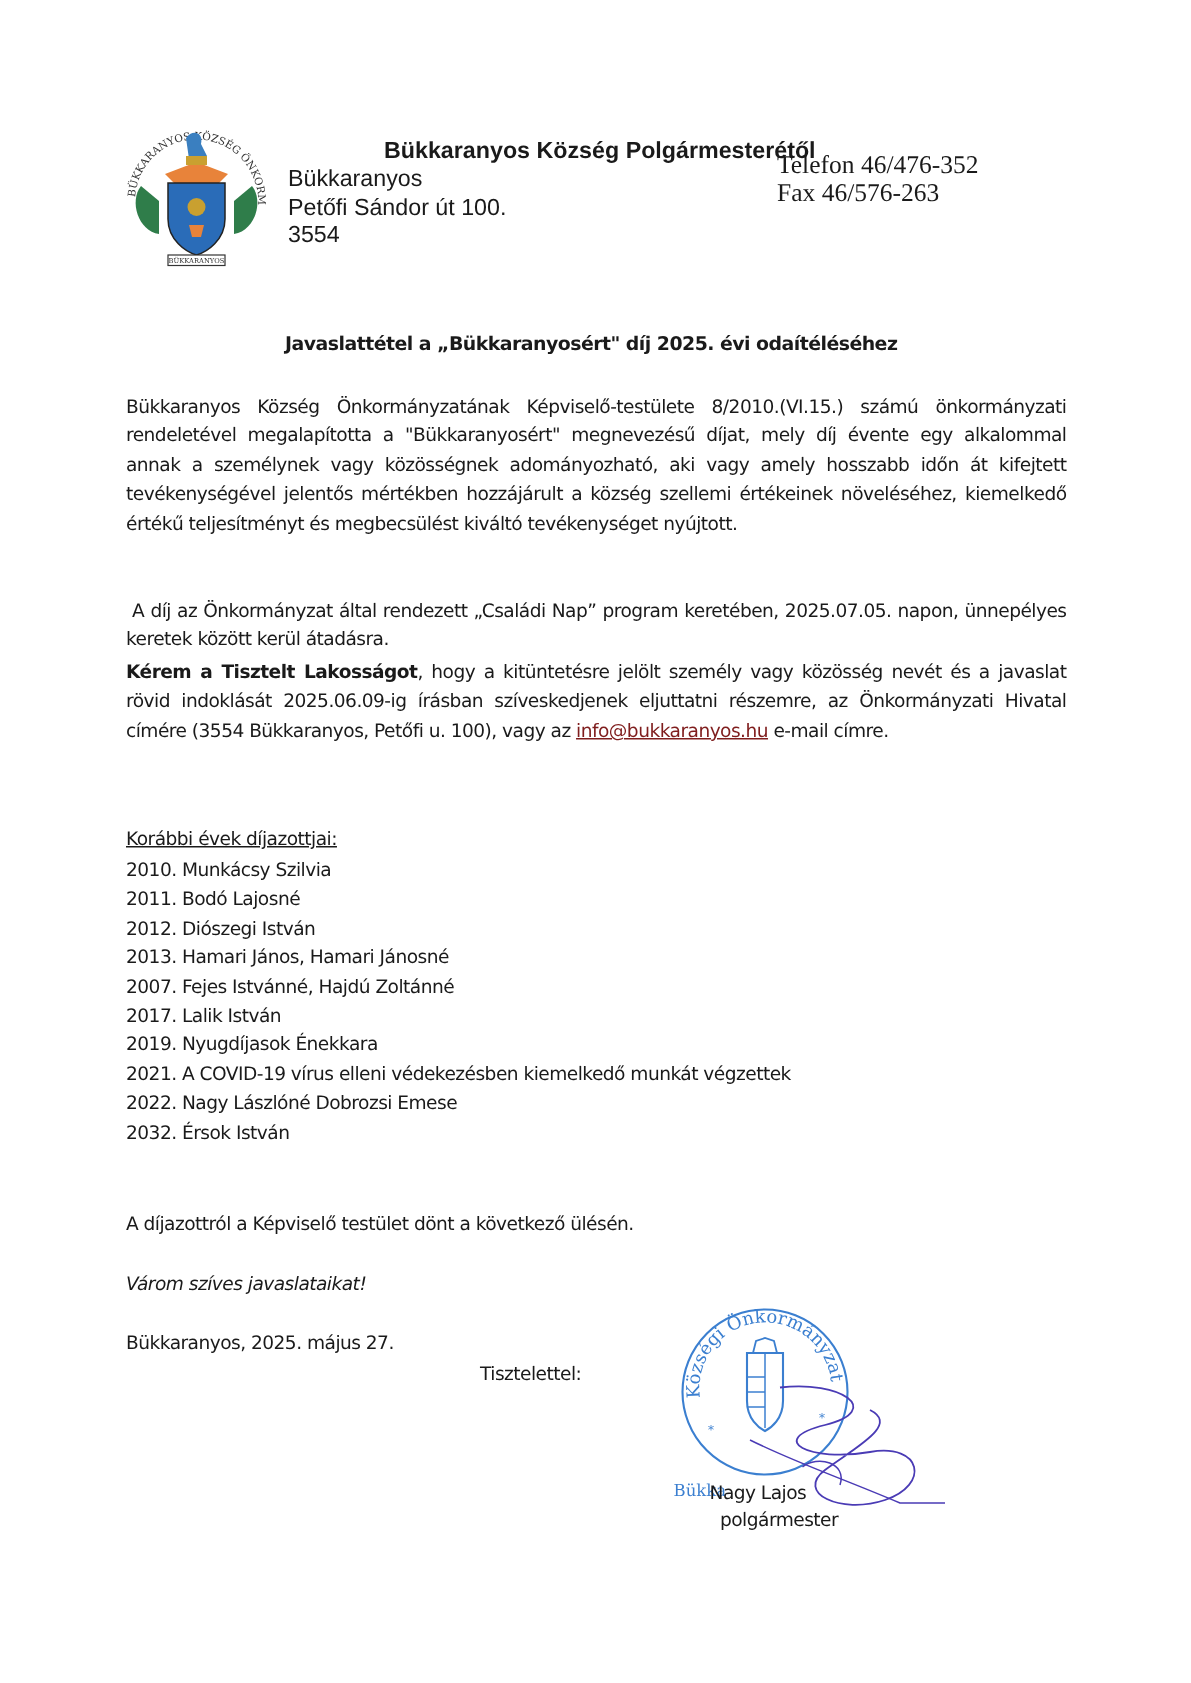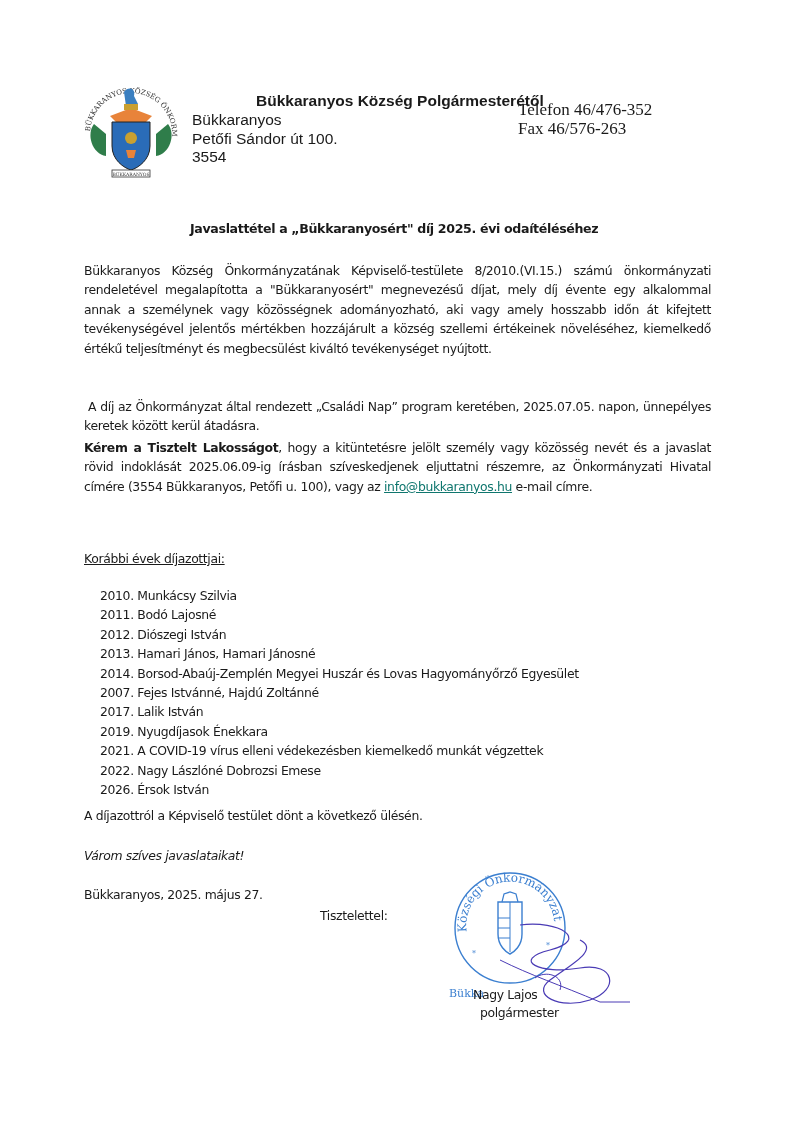--- a/index.html
+++ b/index.html
@@ -8,23 +8,23 @@
   .crest { position: absolute; left: 76px; top: 74px; width: 110px; height: 110px; }
   .hdr-title { position: absolute; left: 256px; top: 92px; font-family: "Liberation Sans", sans-serif; font-weight: bold; font-size: 15.5px; }
   .hdr-left { position: absolute; left: 192px; top: 111px; font-family: "Liberation Sans", sans-serif; font-size: 15.5px; line-height: 18.5px; }
   .hdr-right { position: absolute; left: 518px; top: 101px; font-family: Liberation Serif, serif; font-size: 17px; line-height: 18.5px; }
   .body-font { font-family: "DejaVu Sans", sans-serif; font-size: 12.4px; letter-spacing: -0.35px; }
   .subject { position: absolute; left: 190px; top: 221px; font-weight: bold; font-size: 12.6px; }
   .para { position: absolute; left: 84px; width: 627px; line-height: 19.4px; text-align: justify; }
   .p1 { top: 261px; }
   .p2 { top: 369px; margin-top: 28px; }
   .p3 { top: 438px; }
-  .link { text-decoration: underline; color: #0f766e; }
+  .link { text-decoration: underline; color: #7f1d1d; }
   .list-title { position: absolute; left: 84px; top: 551px; text-decoration: underline; }
-  .list { position: absolute; left: 84px; top: 570px; margin: 16px; padding: 0; list-style: none; line-height: 19.4px; }
+  .list { position: absolute; left: 84px; top: 570px; margin: 0; padding: 0; list-style: none; line-height: 19.4px; }
   .closing1 { position: absolute; left: 84px; top: 808px; }
   .closing2 { position: absolute; left: 84px; top: 848px; font-style: italic; }
   .place-date { position: absolute; left: 84px; top: 887px; }
   .greeting { position: absolute; left: 320px; top: 908px; text-align: center; }
   .stamp { position: absolute; left: 450px; top: 868px; width: 120px; height: 120px; }
   .signature { position: absolute; left: 490px; top: 920px; width: 140px; height: 90px; }
   .signer-name { position: absolute; left: 473px; top: 987px; font-weight: normal; }
   .stamp-text { position: absolute; left: 449px; top: 987px; color: #3b7fd0; font-family: "DejaVu Serif", serif; font-size: 11px; }
   .signer-title { position: absolute; left: 480px; top: 1005px; }
 </style>
@@ -68,27 +68,26 @@
   <div class="para p1 body-font">Bükkaranyos Község Önkormányzatának Képviselő-testülete 8/2010.(VI.15.) számú önkormányzati rendeletével megalapította a "Bükkaranyosért" megnevezésű díjat, mely díj évente egy alkalommal annak a személynek vagy közösségnek adományozható, aki vagy amely hosszabb időn át kifejtett tevékenységével jelentős mértékben hozzájárult a község szellemi értékeinek növeléséhez, kiemelkedő értékű teljesítményt és megbecsülést kiváltó tevékenységet nyújtott.</div>
   <div class="para p2 body-font" style="white-space: pre-wrap;"><span> A díj az Önkormányzat által rendezett „Családi Nap” program keretében, 2025.07.05. napon, ünnepélyes keretek között kerül átadásra.</span></div>
   <div class="para p3 body-font"><b>Kérem a Tisztelt Lakosságot</b><span>, hogy a kitüntetésre jelölt személy vagy közösség nevét és a javaslat rövid indoklását 2025.06.09-ig írásban szíveskedjenek eljuttatni részemre, az Önkormányzati Hivatal címére (3554 Bükkaranyos, Petőfi u. 100), vagy az </span><a class="link">info@bukkaranyos.hu</a><span> e-mail címre.</span></div>
 
   <div class="list-title body-font">Korábbi évek díjazottjai:</div>
   <ul class="list body-font">
     <li>2010. Munkácsy Szilvia</li>
     <li>2011. Bodó Lajosné</li>
     <li>2012. Diószegi István</li>
     <li>2013. Hamari János, Hamari Jánosné</li>
-    <li>2014. Borsod-Abaúj-Zemplén Megyei Huszár és Lovas Hagyományőrző Egyesület</li>
     <li>2007. Fejes Istvánné, Hajdú Zoltánné</li>
     <li>2017. Lalik István</li>
     <li>2019. Nyugdíjasok Énekkara</li>
     <li>2021. A COVID-19 vírus elleni védekezésben kiemelkedő munkát végzettek</li>
     <li>2022. Nagy Lászlóné Dobrozsi Emese</li>
-    <li>2026. Érsok István</li>
+    <li>2032. Érsok István</li>
   </ul>
 
   <div class="closing1 body-font">A díjazottról a Képviselő testület dönt a következő ülésén.</div>
   <div class="closing2 body-font">Várom szíves javaslataikat!</div>
   <div class="place-date body-font">Bükkaranyos, 2025. május 27.</div>
   <div class="greeting body-font">Tisztelettel:</div>
 
   <svg class="stamp" viewBox="0 0 120 120">
     <defs>
       <path id="stamppath" d="M18,70 A44,44 0 1,1 104,62"></path>

